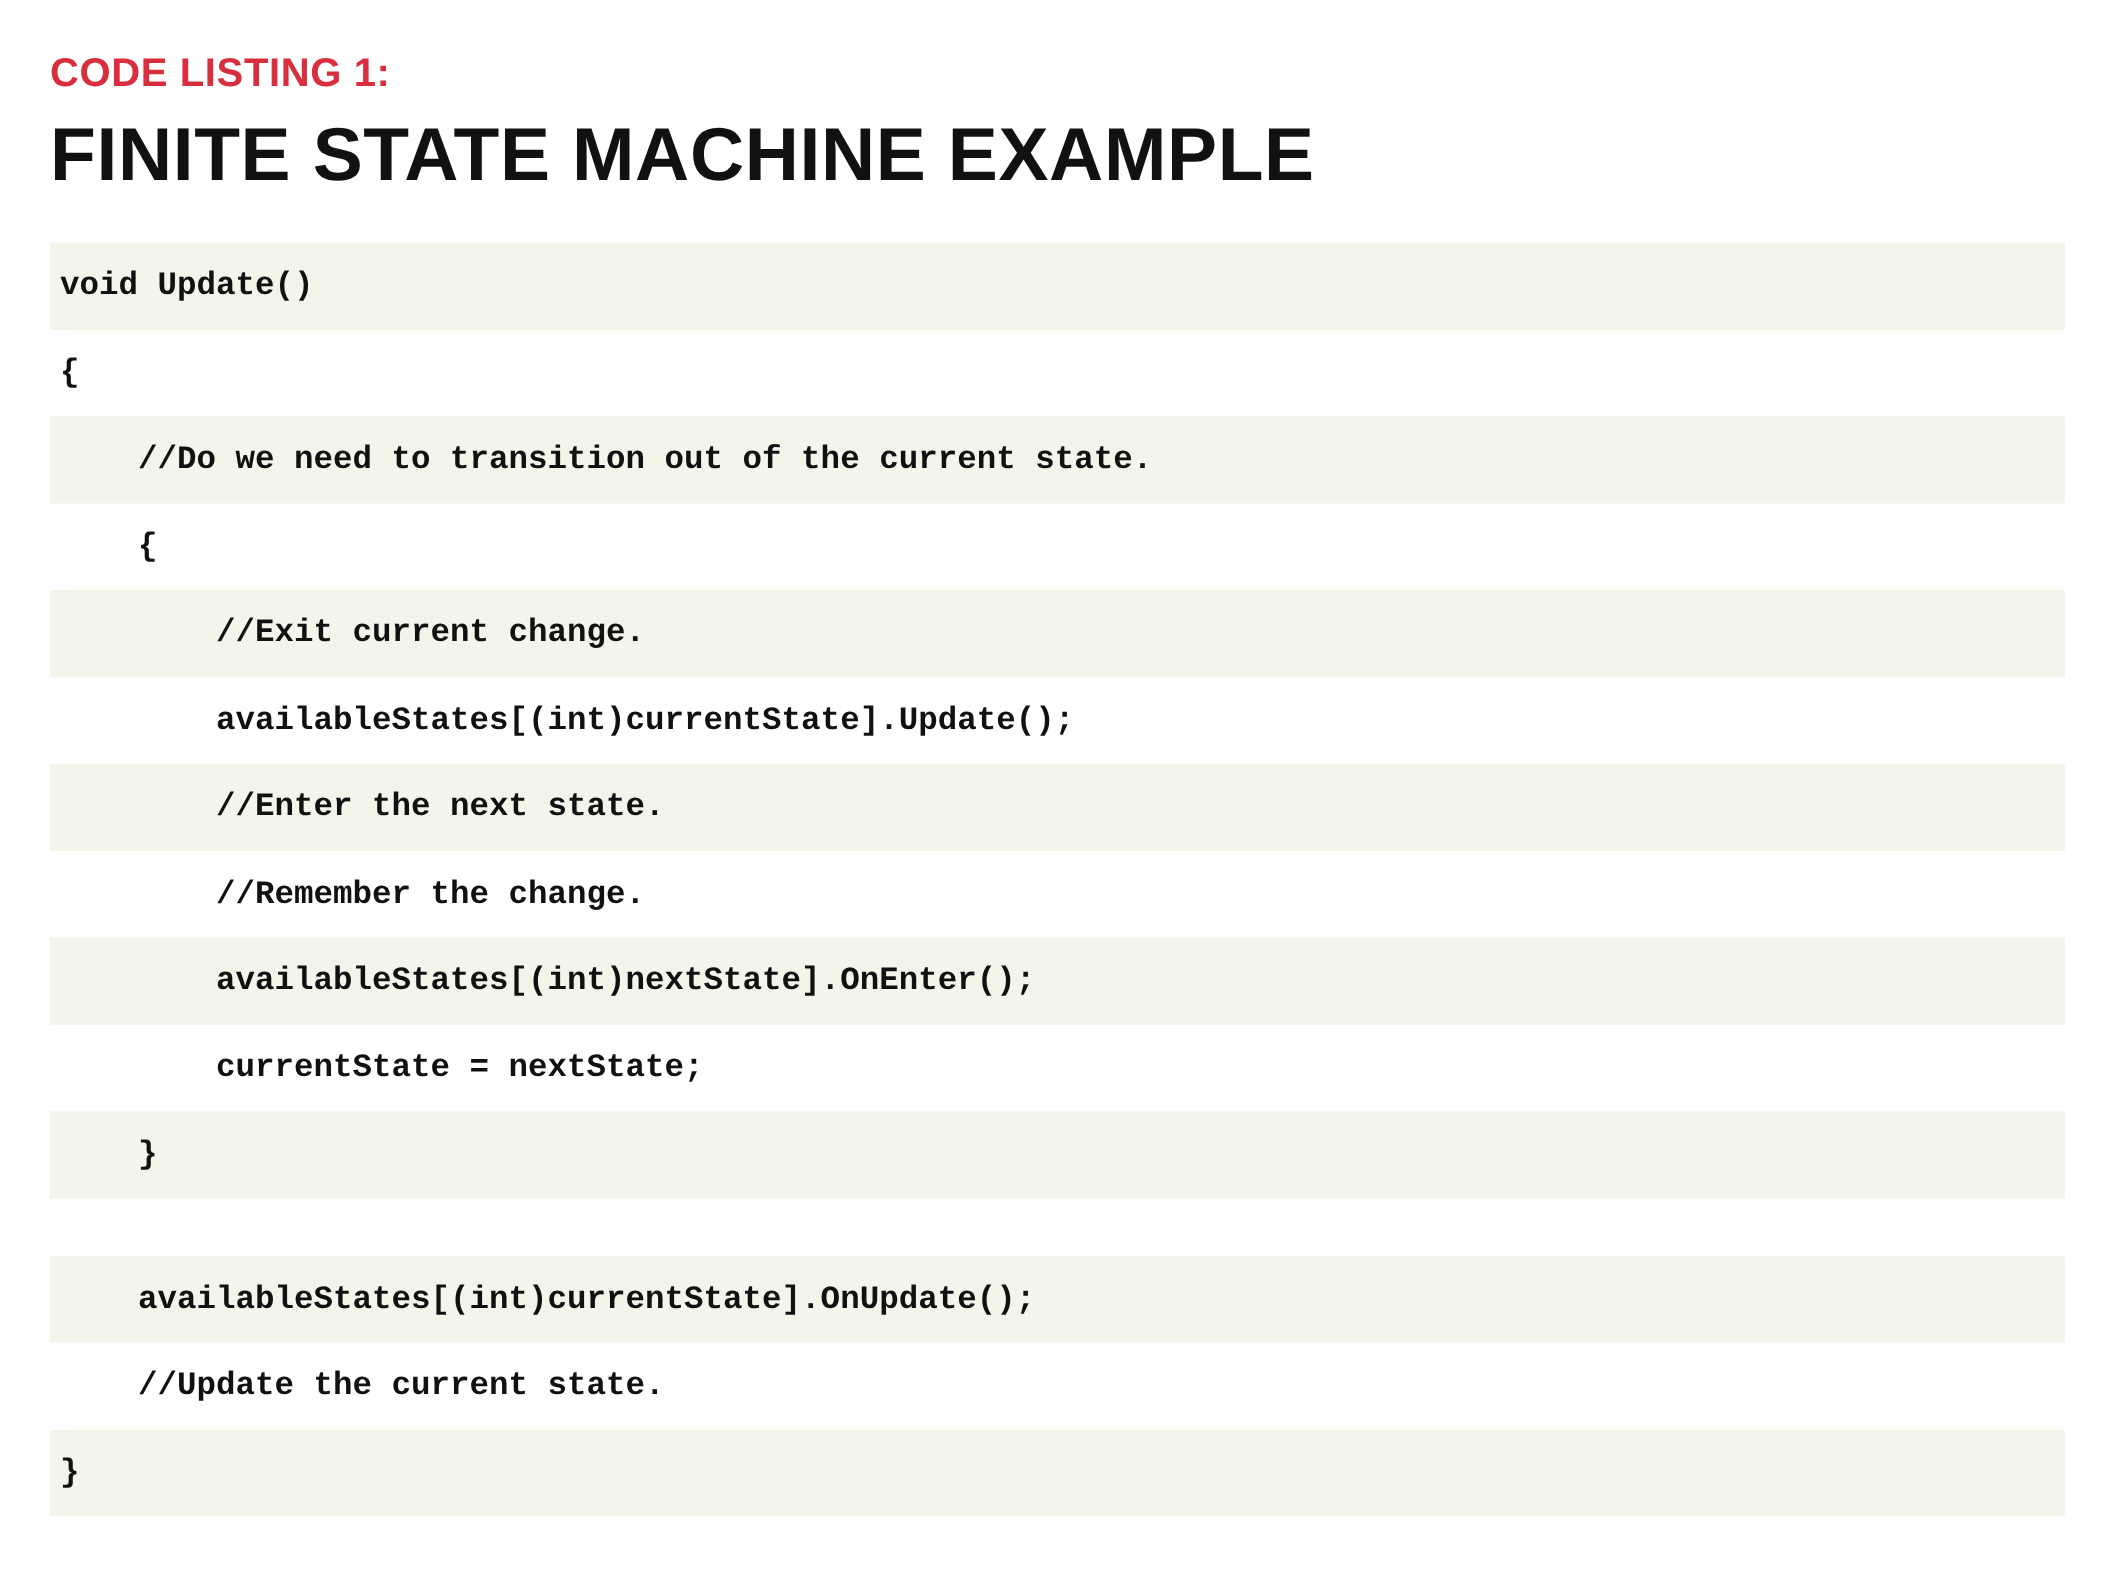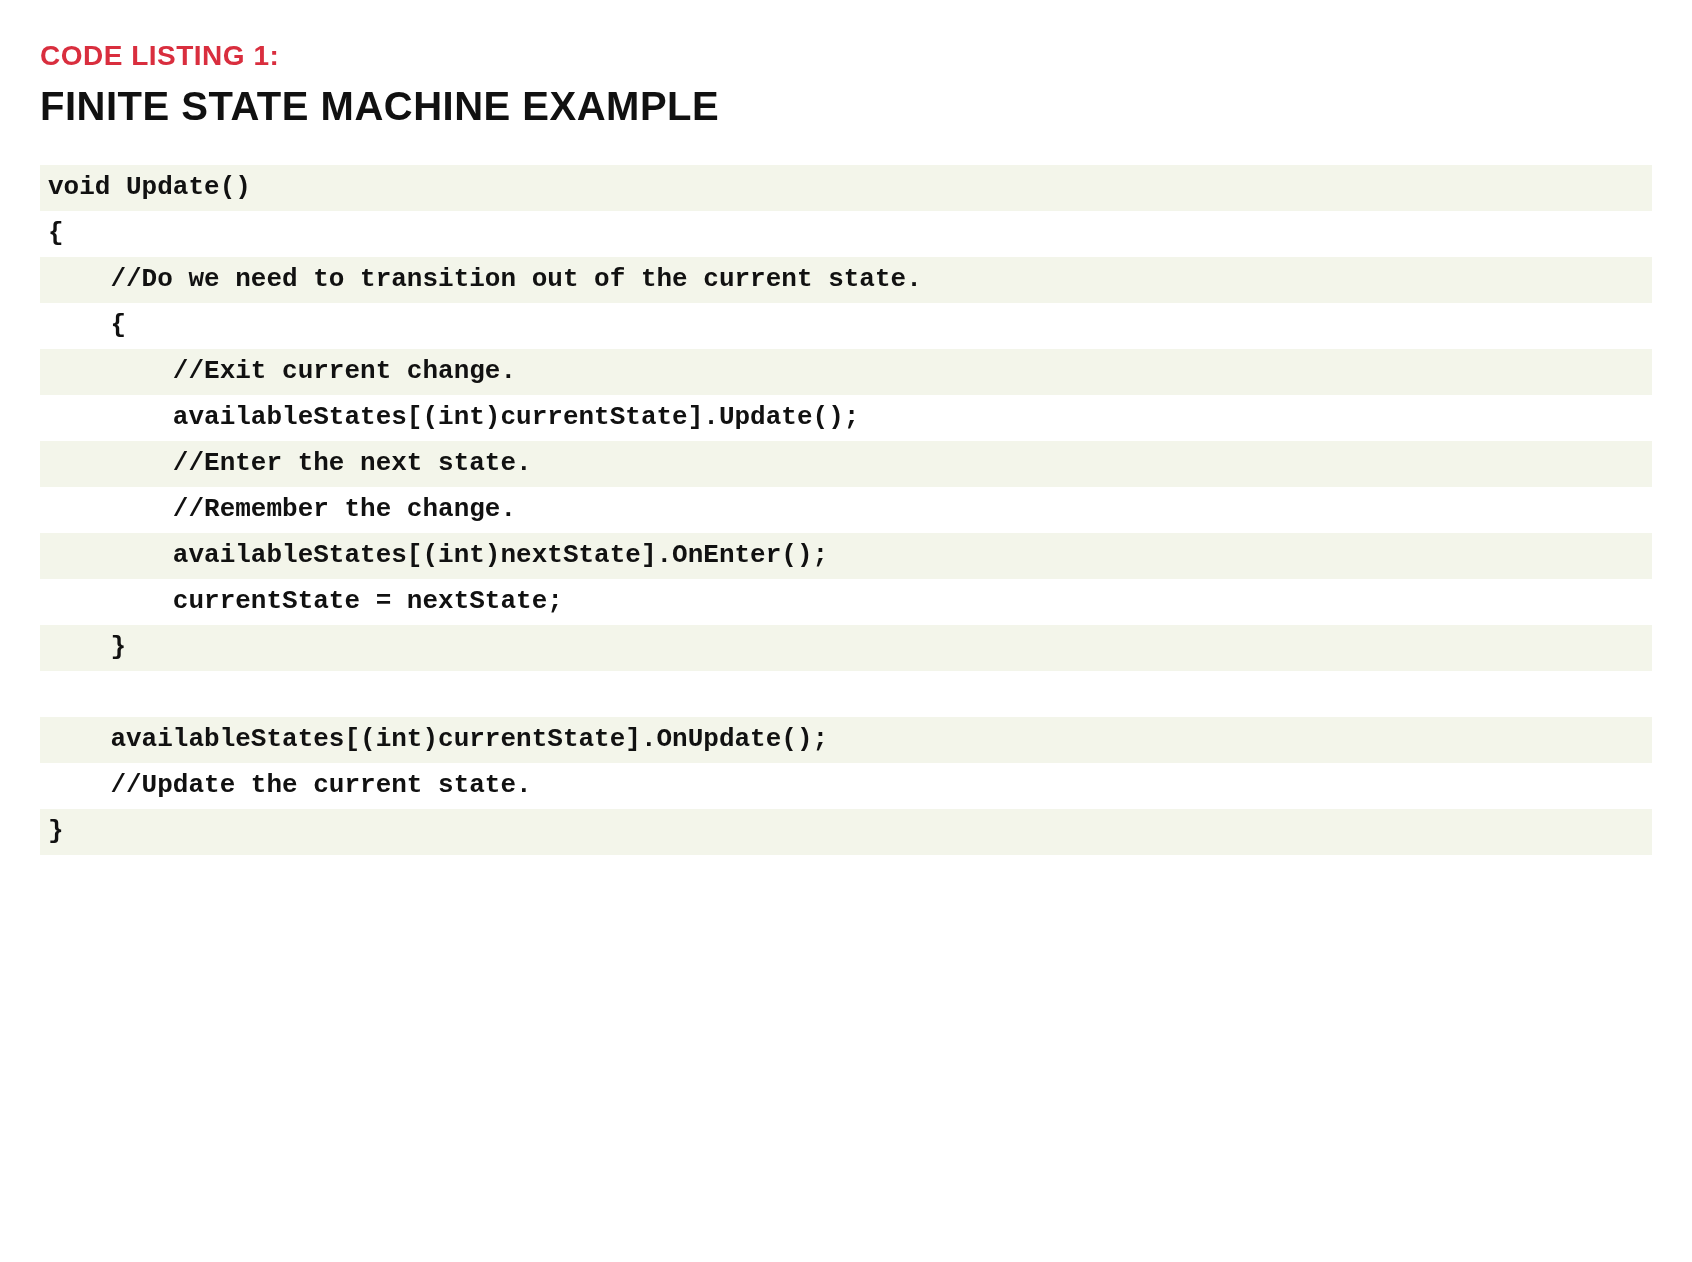--- a/index.html
+++ b/index.html
@@ -9,43 +9,43 @@
     }
     body {
       background: #ffffff;
       padding: 40px;
       font-family: -apple-system, BlinkMacSystemFont, "Segoe UI", Helvetica, Arial, sans-serif;
       width: 1692px;
     }
     .listing-label {
       color: #d92e3e;
       font-weight: 900;
-      font-size: 28px;
+      font-size: 32px;
       letter-spacing: 0.5px;
       margin-bottom: 12px;
       text-transform: uppercase;
     }
     .listing-title {
       color: #111111;
       font-weight: 900;
-      font-size: 40px;
+      font-size: 60px;
       letter-spacing: 0.5px;
       margin-bottom: 36px;
       text-transform: uppercase;
     }
     .code-block {
       font-family: "Menlo", "Consolas", "Courier New", monospace;
       font-size: 26px;
       font-weight: 700;
       color: #111111;
       line-height: 1.75;
     }
     .code-line {
       white-space: pre;
-      padding: 0 8px;
+      padding: 12px 8px;
       min-height: 46px;
     }
     .code-line:nth-child(odd) {
       background: #f3f5ea;
     }
     .code-line:nth-child(even) {
       background: #ffffff;
     }
   </style>
 </head>

